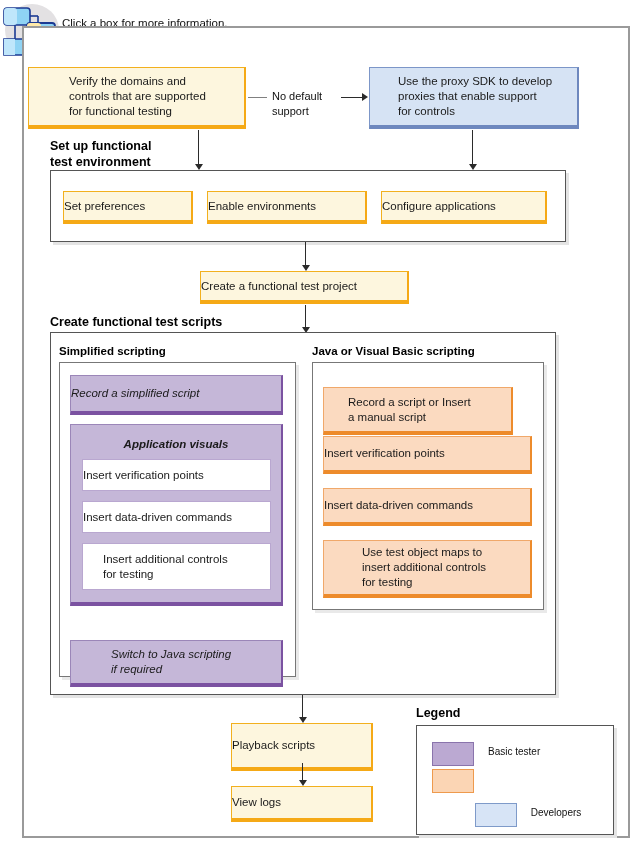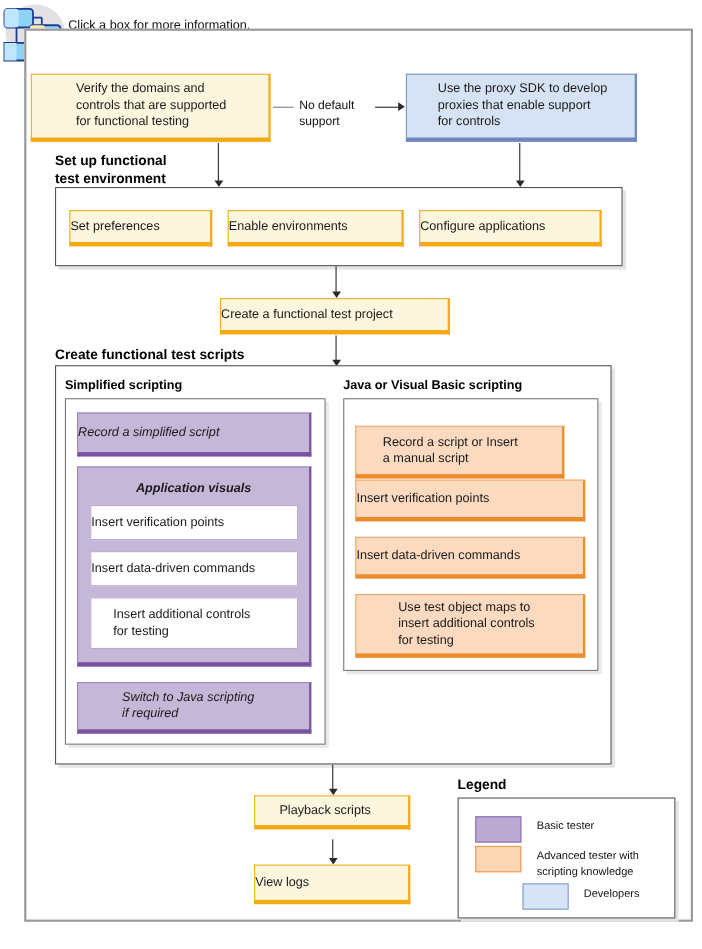--- a/index.html
+++ b/index.html
@@ -261,21 +261,21 @@
   <span class="lbl">Insert verification points</span>
 </div>
 <div class="node n-white ta-center" style="left:82px;top:501px;width:189px;height:32px;">
   <span class="lbl">Insert data-driven commands</span>
 </div>
 <div class="node n-white ta-left" style="left:82px;top:543px;width:189px;height:47px;padding-left:20px;">
   <span class="lbl">Insert additional controls
 for testing</span>
 </div>
 
-<div class="node n-purple ta-left" style="left:70px;top:620px;width:213px;height:47px;padding-left:40px;">
+<div class="node n-purple ta-left" style="left:70px;top:640px;width:213px;height:47px;padding-left:40px;">
   <span class="lbl">Switch to Java scripting
 if required</span>
 </div>
 
 <div class="sub-title" style="left:312px;top:345px;">Java or Visual Basic scripting</div>
 <div class="group-inner" style="left:312px;top:362px;width:232px;height:248px;"></div>
 
 <div class="node n-peach ta-left" style="left:323px;top:387px;width:190px;height:48px;padding-left:24px;">
   <span class="lbl">Record a script or Insert
 a manual script</span>
@@ -288,39 +288,37 @@
 </div>
 <div class="node n-peach ta-left" style="left:323px;top:540px;width:209px;height:58px;padding-left:38px;">
   <span class="lbl">Use test object maps to
 insert additional controls
 for testing</span>
 </div>
 
 <div class="vline" style="left:302px;top:695px;height:24px;"></div>
 <div class="arrow-down" style="left:299px;top:717px;"></div>
 
-<div class="node n-yellow ta-center" style="left:231px;top:723px;width:142px;height:31px;padding-left:22px;">
+<div class="node n-yellow ta-center" style="left:231px;top:723px;width:142px;height:48px;">
   <span class="lbl">Playback scripts</span>
 </div>
 
 <div class="vline" style="left:302px;top:763px;height:19px;"></div>
 <div class="arrow-down" style="left:299px;top:780px;"></div>
 
 <div class="node n-yellow ta-center" style="left:231px;top:786px;width:142px;height:36px;">
   <span class="lbl">View logs</span>
 </div>
 
 <div id="legend-title" style="left:416px;top:706px;">Legend</div>
 <div id="legend-box" style="left:416px;top:725px;width:198px;height:110px;"></div>
 
 <div class="legend-row" style="left:432px;top:742px;width:180px;">
   <span class="swatch sw-purple"></span>
   <span class="legend-label">Basic tester</span>
 </div>
 <div class="legend-row" style="left:432px;top:769px;width:180px;">
   <span class="swatch sw-peach"></span>
-  <span class="legend-label">Advanced tester with
-scripting knowledge</span>
 </div>
 <div class="legend-row" style="left:432px;top:803px;width:192px;justify-content:center;">
   <span class="swatch sw-blue"></span>
   <span class="legend-label">Developers</span>
 </div>
 
 </body></html>

